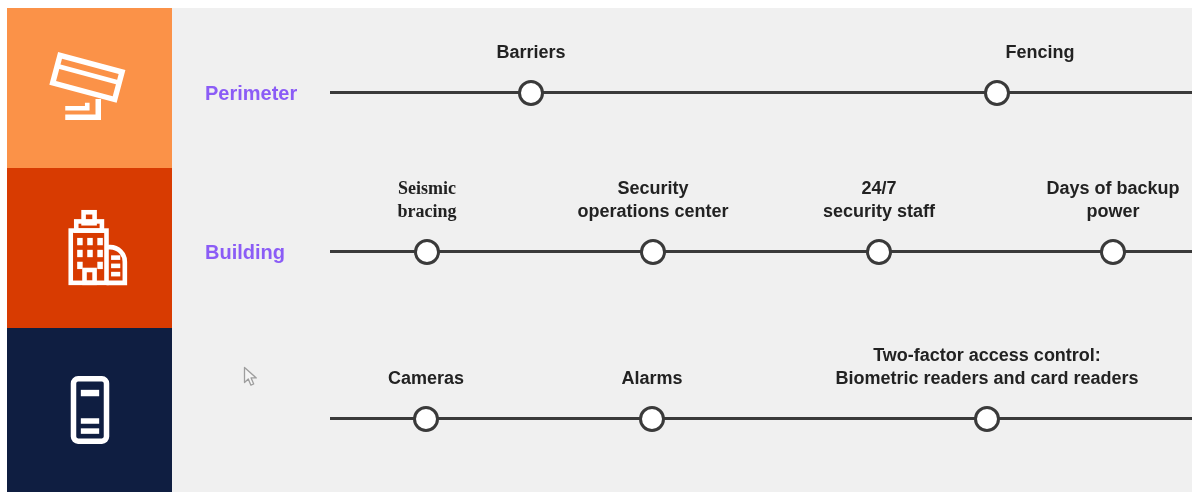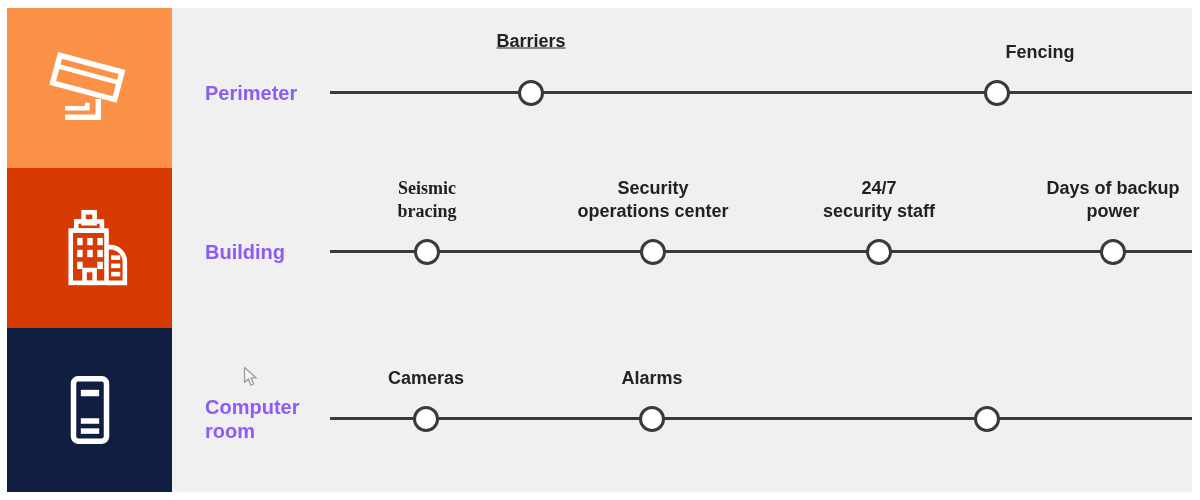--- a/index.html
+++ b/index.html
@@ -94,47 +94,47 @@
           <rect x="38" y="26" width="20" height="7"></rect>
           <rect x="38" y="57" width="20" height="6"></rect>
           <rect x="38" y="68" width="20" height="6"></rect>
         </g>
       </svg>
     </div>
   </div>
 
   <div class="row-label" style="left:205px; top:93px;">Perimeter</div>
   <div class="row-line" style="left:330px; top:91px; width:862px;"></div>
-  <div class="node-label" style="left:531px; top:52px;text-decoration:underline;">Barriers</div>
+  <div class="node-label" style="left:531px; top:63px;">Barriers</div>
   <div class="node-marker" style="left:531px; top:93px;"></div>
   <div class="node-label" style="left:1040px; top:63px;">Fencing</div>
   <div class="node-marker" style="left:997px; top:93px;"></div>
 
   <div class="row-label" style="left:205px; top:252px;">Building</div>
   <div class="row-line" style="left:330px; top:250px; width:862px;"></div>
   <div class="node-label" style="left:427px; top:222px;font-family:Liberation Serif, serif;">Seismic
 bracing</div>
   <div class="node-marker" style="left:427px; top:252px;"></div>
   <div class="node-label" style="left:653px; top:222px;">Security
 operations center</div>
   <div class="node-marker" style="left:653px; top:252px;"></div>
   <div class="node-label" style="left:879px; top:222px;">24/7
 security staff</div>
   <div class="node-marker" style="left:879px; top:252px;"></div>
   <div class="node-label" style="left:1113px; top:222px;">Days of backup
 power</div>
   <div class="node-marker" style="left:1113px; top:252px;"></div>
 
-  <div class="row-label" style="left:205px; top:419px;">Computer
-room</div>
   <div class="row-line" style="left:330px; top:417px; width:862px;"></div>
   <div class="node-label" style="left:426px; top:389px;">Cameras</div>
   <div class="node-marker" style="left:426px; top:419px;"></div>
   <div class="node-label" style="left:652px; top:389px;">Alarms</div>
   <div class="node-marker" style="left:652px; top:419px;"></div>
+  <div class="node-label" style="left:987px; top:389px;">Two-factor access control:
+Biometric readers and card readers</div>
   <div class="node-marker" style="left:987px; top:419px;"></div>
 
   <div class="cursor">
     <svg width="16" height="22" viewBox="0 0 16 22">
       <path d="M1.5,1.5 L1.5,16.5 L5.3,13 L7.9,19.2 L10.7,18 L8.1,11.9 L13.3,11.9 Z" fill="#f5f5f5" stroke="#9e9e9e" stroke-width="1.3" stroke-linejoin="round"></path>
     </svg>
   </div>
 
 </div>
 

